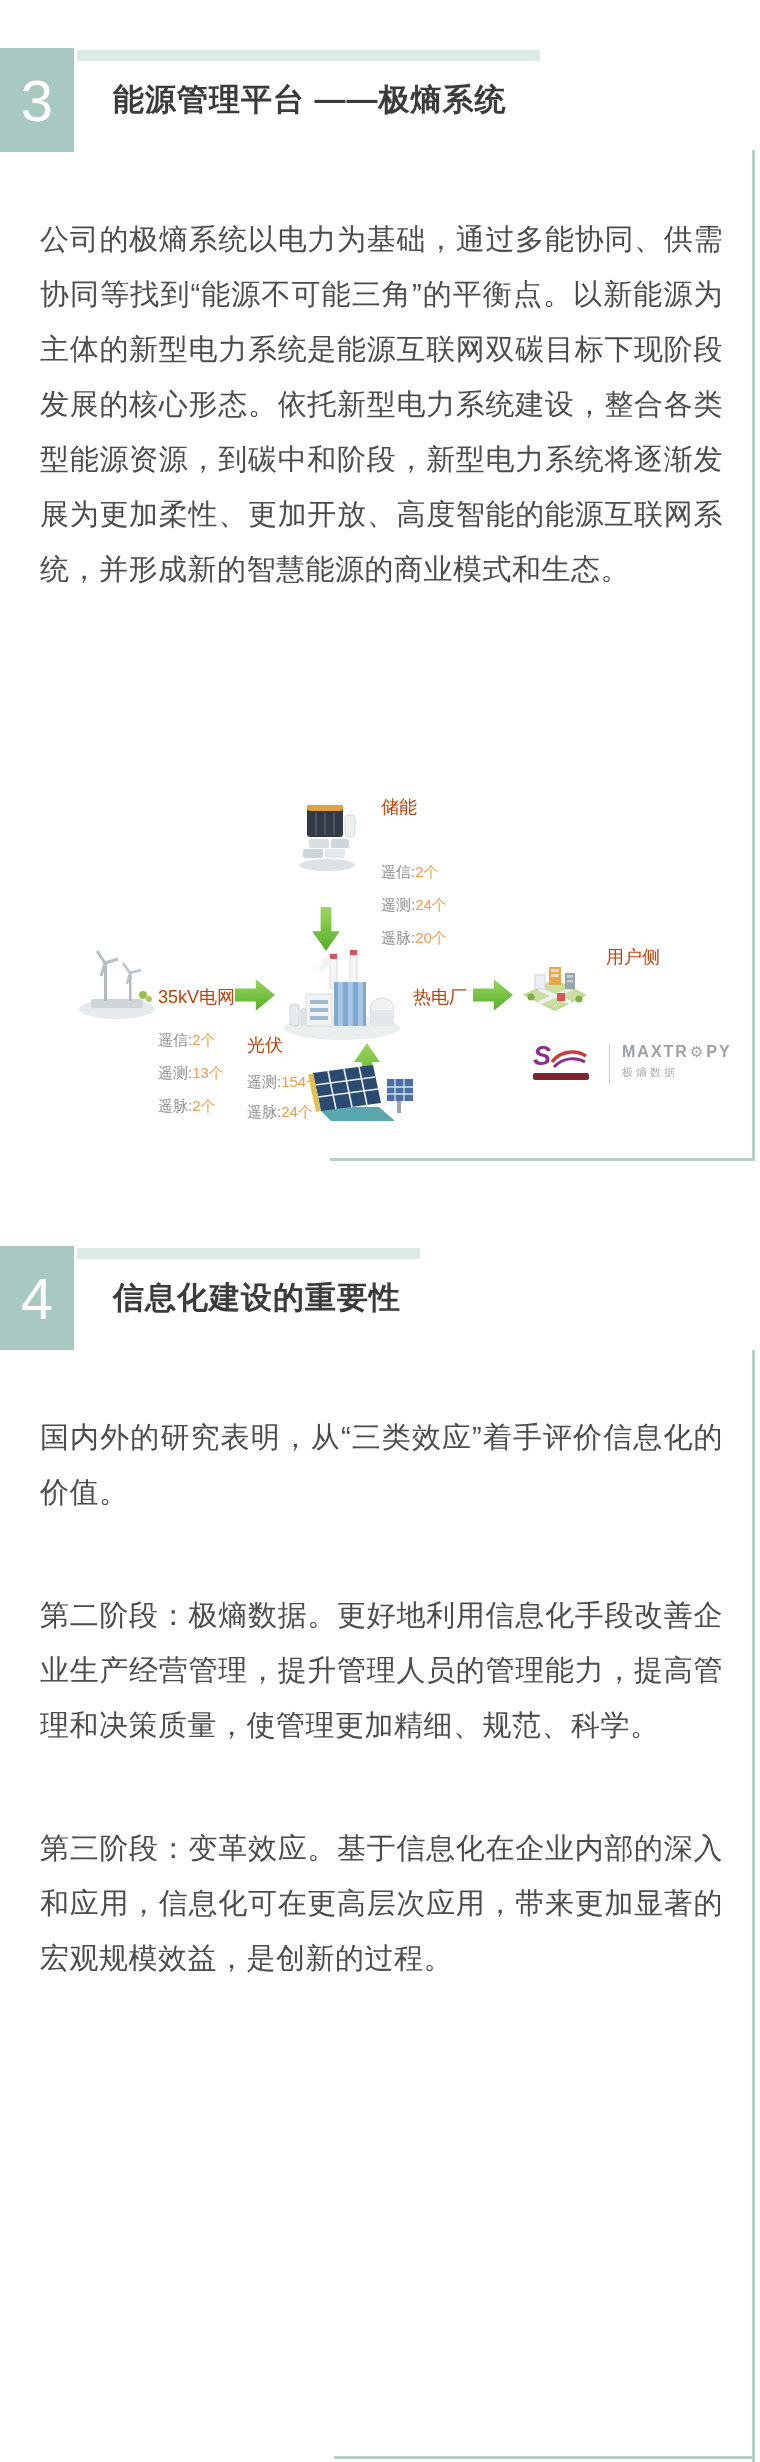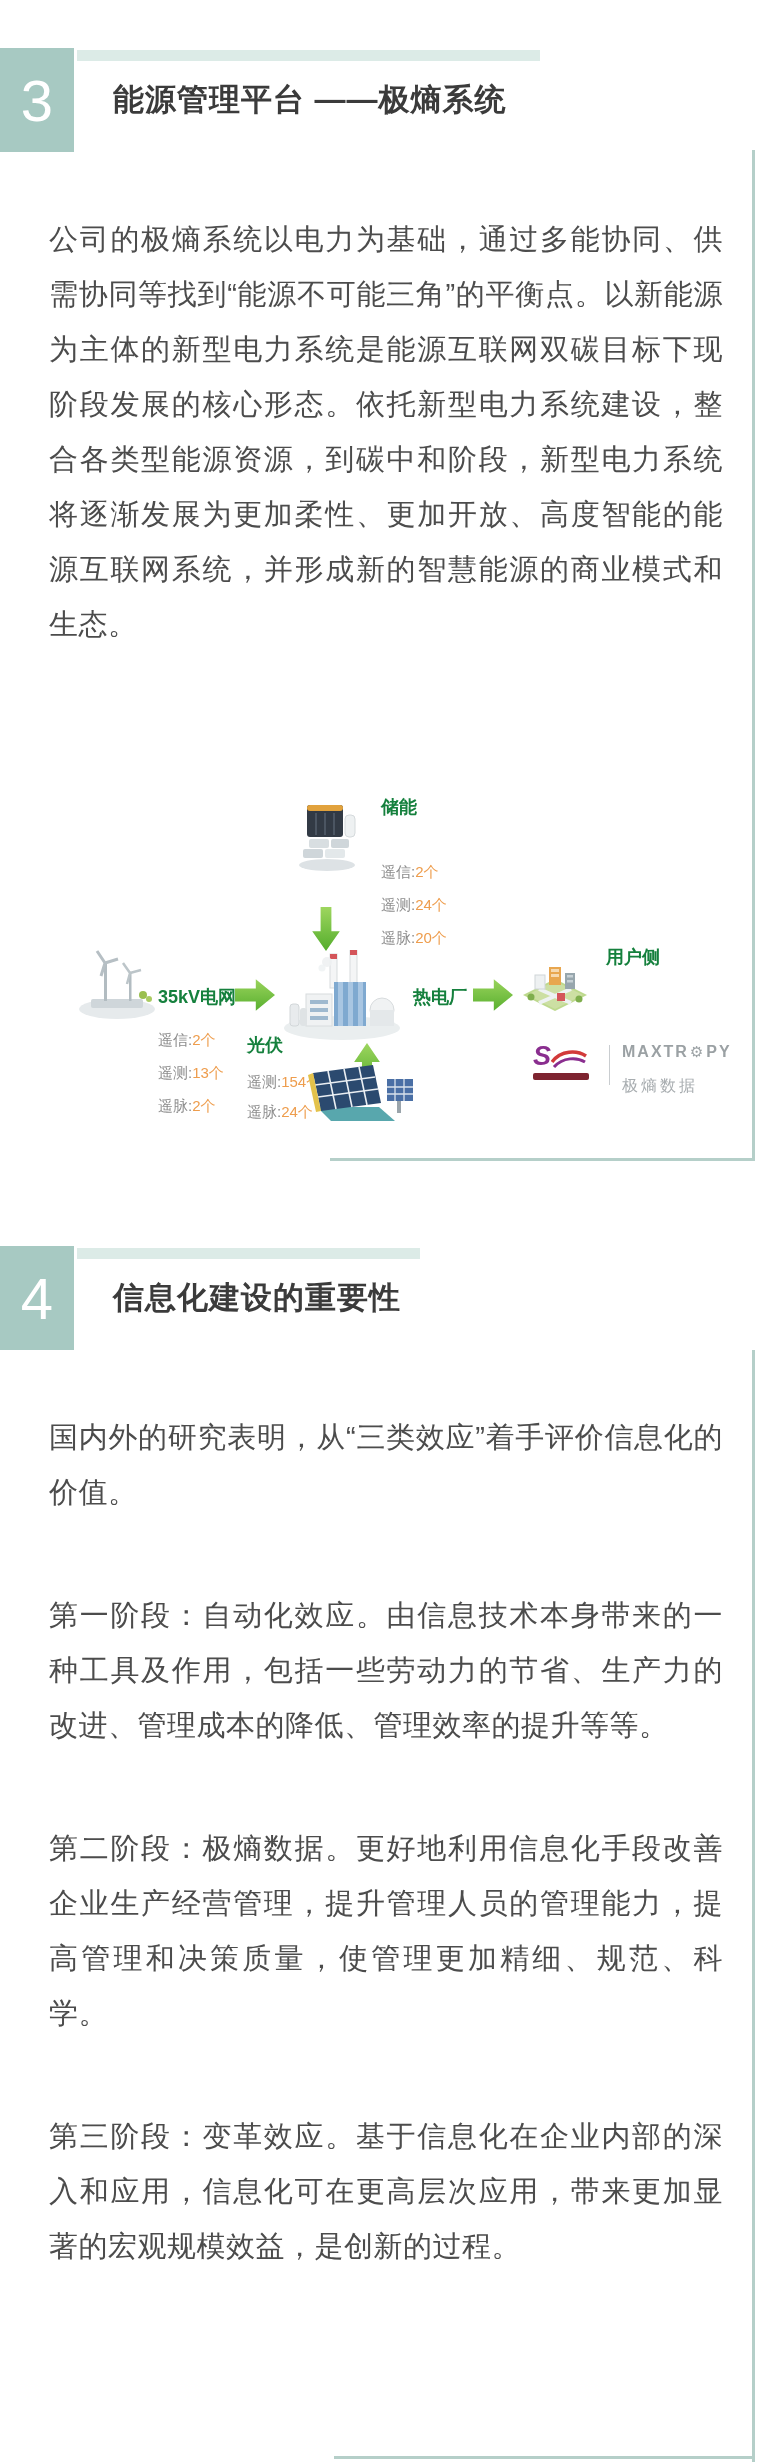--- a/index.html
+++ b/index.html
@@ -12,49 +12,49 @@
              display:flex; align-items:center; justify-content:center;
              color:#ffffff; font-size:58px; font-weight:400; }
   .title-bar { position:absolute; height:11px; background:#dcebe7; }
   .sec-title { position:absolute; left:113px; font-size:31px; font-weight:bold;
                color:#3b3b3b; letter-spacing:1px; white-space:nowrap; }
 
   
   .body-text { position:absolute; left:37px; width:686px; color:#4c4c4c;
                font-size:29px; line-height:55px; text-align:justify;
                letter-spacing:0.5px; text-justify:inter-character; }
-  .body-text p { margin:0 0 68px 12px; }
+  .body-text p { margin:0 0 68px 3px; }
   .body-text p:last-child { margin-bottom:0; }
 
   
   .vline { position:absolute; width:3px; background:#b5cfc9; }
   .hline { position:absolute; height:3px; background:#b5cfc9; }
 
   
   .diagram { position:absolute; left:35px; top:745px; width:690px; height:395px; }
   .dg { position:absolute; }
-  .node-label { font-size:18px; font-weight:bold; color:#15803d; white-space:nowrap; }
+  .node-label { font-size:18px; font-weight:normal; color:#c2410c; white-space:nowrap; }
   .stats { margin-top:14px; }
   .stats.wide { margin-top:36px; }
   .stat { font-size:15px; line-height:33px; color:#8c8c8c; white-space:nowrap; }
   .stat .v { color:#ee9d4d; }
 
   .arrow { background:linear-gradient(180deg,#9ed65f 0%,#54ad2c 100%); }
   .arrow-right { clip-path:polygon(0 32%,52% 32%,52% 6%,100% 50%,52% 94%,52% 68%,0 68%); }
   .arrow-down  { clip-path:polygon(32% 0,68% 0,68% 55%,96% 55%,50% 100%,4% 55%,32% 55%); }
   .arrow-up    { clip-path:polygon(50% 0,96% 45%,68% 45%,68% 100%,32% 100%,32% 45%,4% 45%); }
 
   .logos { position:absolute; display:flex; align-items:flex-start; gap:12px; }
   .logo-left { width:64px; position:relative; }
   .logo-divider { width:1px; height:40px; background:#c9cdd0; margin-top:2px; }
   .maxtropy { display:flex; flex-direction:column; }
   .maxtropy-row { display:flex; align-items:center; color:#9ba1a4; font-weight:bold;
                   font-size:16px; letter-spacing:2px; }
   .maxtropy-row .gear { font-size:15px; margin:0 1px; }
-  .maxtropy-sub { font-size:16px; color:#a8adb0; letter-spacing:3px; margin-top:15px; }
+  .maxtropy-sub { font-size:11px; color:#a8adb0; letter-spacing:3px; margin-top:4px; }
   .partner-initial { font-style:italic; font-weight:900; font-size:27px; color:#8a2e8f; line-height:1; }
   .partner-bar { margin-top:3px; width:56px; height:7px; background:#7e2430; border-radius:2px; }
   svg { display:block; }
 </style>
 </head>
 <body>
 
 <div class="page">
 
   <div class="num-box" style="top:48px;">
@@ -212,21 +212,20 @@
   <div class="hline" style="left:330px; top:1158px; width:425px;"></div>
 
   <div class="num-box" style="top:1246px;">
     <span>4</span>
   </div>
   <div class="title-bar" style="left:77px; top:1248px; width:343px;"></div>
   <div class="sec-title" style="top:1277px;">信息化建设的重要性</div>
 
   <div class="body-text" style="top:1410px;">
     <p>国内外的研究表明，从“三类效应”着手评价信息化的价值。</p>
-    <p>第一阶段：自动化效应。由信息技术本身带来的一种工具及作用，包括一些劳动力的节省、生产力的改进、管理成本的降低、管理效率的提升等等。</p>
     <p>第二阶段：极熵数据。更好地利用信息化手段改善企业生产经营管理，提升管理人员的管理能力，提高管理和决策质量，使管理更加精细、规范、科学。</p>
     <p>第三阶段：变革效应。基于信息化在企业内部的深入和应用，信息化可在更高层次应用，带来更加显著的宏观规模效益，是创新的过程。</p>
   </div>
 
   <div class="vline" style="left:752px; top:1350px; height:1112px;"></div>
   <div class="hline" style="left:334px; top:2456px; width:421px;"></div>
 
 </div>
 
 </body></html>

